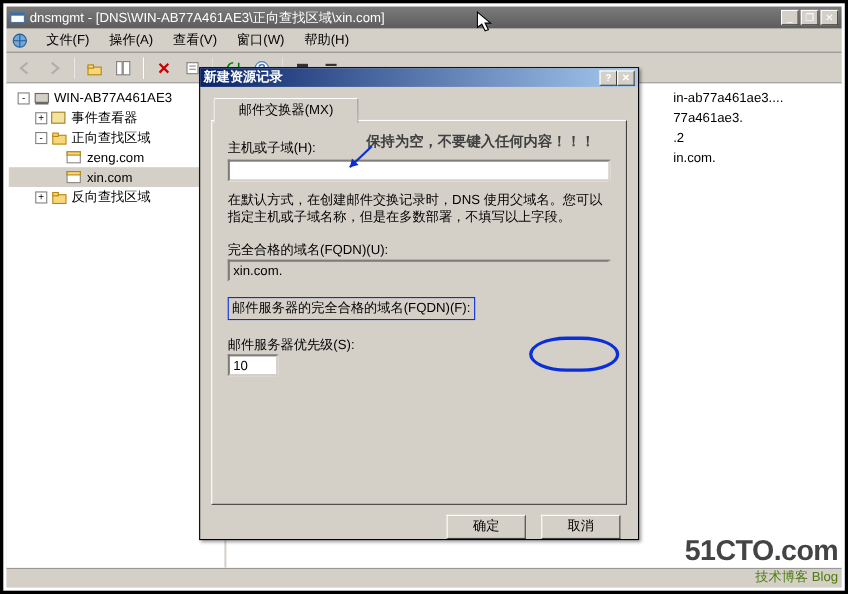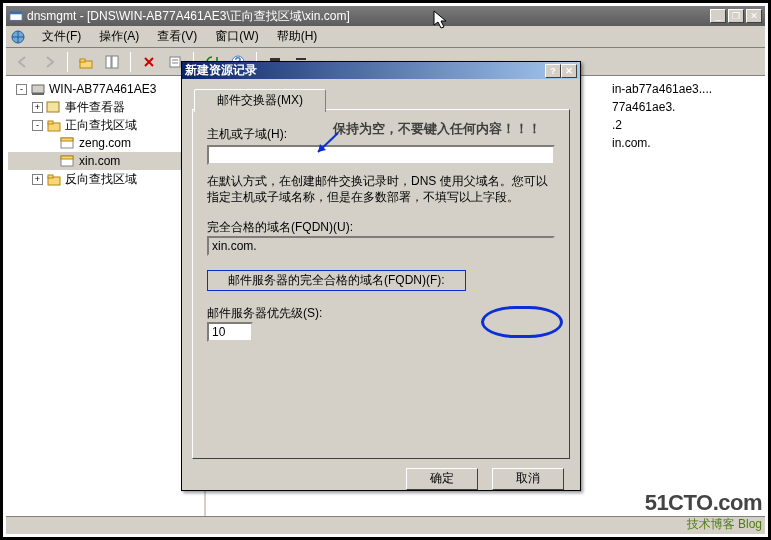--- a/index.html
+++ b/index.html
@@ -43,21 +43,21 @@
 .btn { height: 22px; padding: 0 14px; background: #d4d0c8; border: 1px solid #fff; border-right-color:#404040; border-bottom-color:#404040; cursor: pointer; }
 .browse-highlight { position: absolute; border: 3px solid #0a2fd6; border-radius: 50%/60%; pointer-events:none; }
 .annotation { position: absolute; color: #404040; font-weight: bold; font-size: 13px; }
 .arrow-svg { position: absolute; pointer-events: none; }
 .dlg-foot { height: 38px; display: flex; justify-content: flex-end; align-items: center; gap: 14px; padding-right: 16px; }
 .small { width: 46px; }
 
 .mouse-cursor { position: absolute; left: 430px; top: 7px; z-index: 999; }
 
 .watermark { position: absolute; right: 6px; bottom: 4px; text-align: right; color: #555; font-family: Arial, sans-serif; pointer-events:none; z-index:1000; }
-.watermark .big { font-size: 22px; font-weight: bold; color: #444; letter-spacing: -0.5px; }
+.watermark .big { font-size: 26px; font-weight: bold; color: #444; letter-spacing: -0.5px; }
 .watermark .sub { font-size: 12px; color: #4d7c0f; }
 
 
 .ico-dns { width:14px;height:14px; }
 .folder-ico { fill:#f8d77a; stroke:#b8860b; }
 </style>
 </head>
 <body>
 
 <div class="outer-app">
@@ -246,21 +246,21 @@
       <svg class="arrow-svg" style="left:120px; top:20px;" width="30" height="30">
         <path d="M25 3 L5 22" stroke="#0a2fd6" stroke-width="2" fill="none"></path>
         <path d="M5 22 l2 -8 l6 6 z" fill="#0a2fd6"></path>
       </svg>
 
       <div class="desc">在默认方式，在创建邮件交换记录时，DNS 使用父域名。您可以指定主机或子域名称，但是在多数部署，不填写以上字段。</div>
 
       <span class="group-label">完全合格的域名(FQDN)(U):</span>
       <input class="textbox" readonly="" style="background: rgb(212, 208, 200);" value="xin.com.">
 
-      <span class="group-label" style="border:1px solid #0a2fd6; padding:1px 20px; display:inline-block;">邮件服务器的完全合格的域名(FQDN)(F):</span>
+      <span class="group-label" style="border:1px solid #0a2fd6; padding:1px 3px; display:inline-block;">邮件服务器的完全合格的域名(FQDN)(F):</span>
       <div class="browse-highlight" style="left:288px; top:196px; width:82px; height:32px;"></div>
 
       <span class="group-label">邮件服务器优先级(S):</span>
       <input class="textbox small" value="10" style="">
 
     </div>
   </div>
   <div class="dlg-foot">
     <button class="btn" style="width:72px">确定</button>
     <button class="btn" style="width:72px">取消</button>

